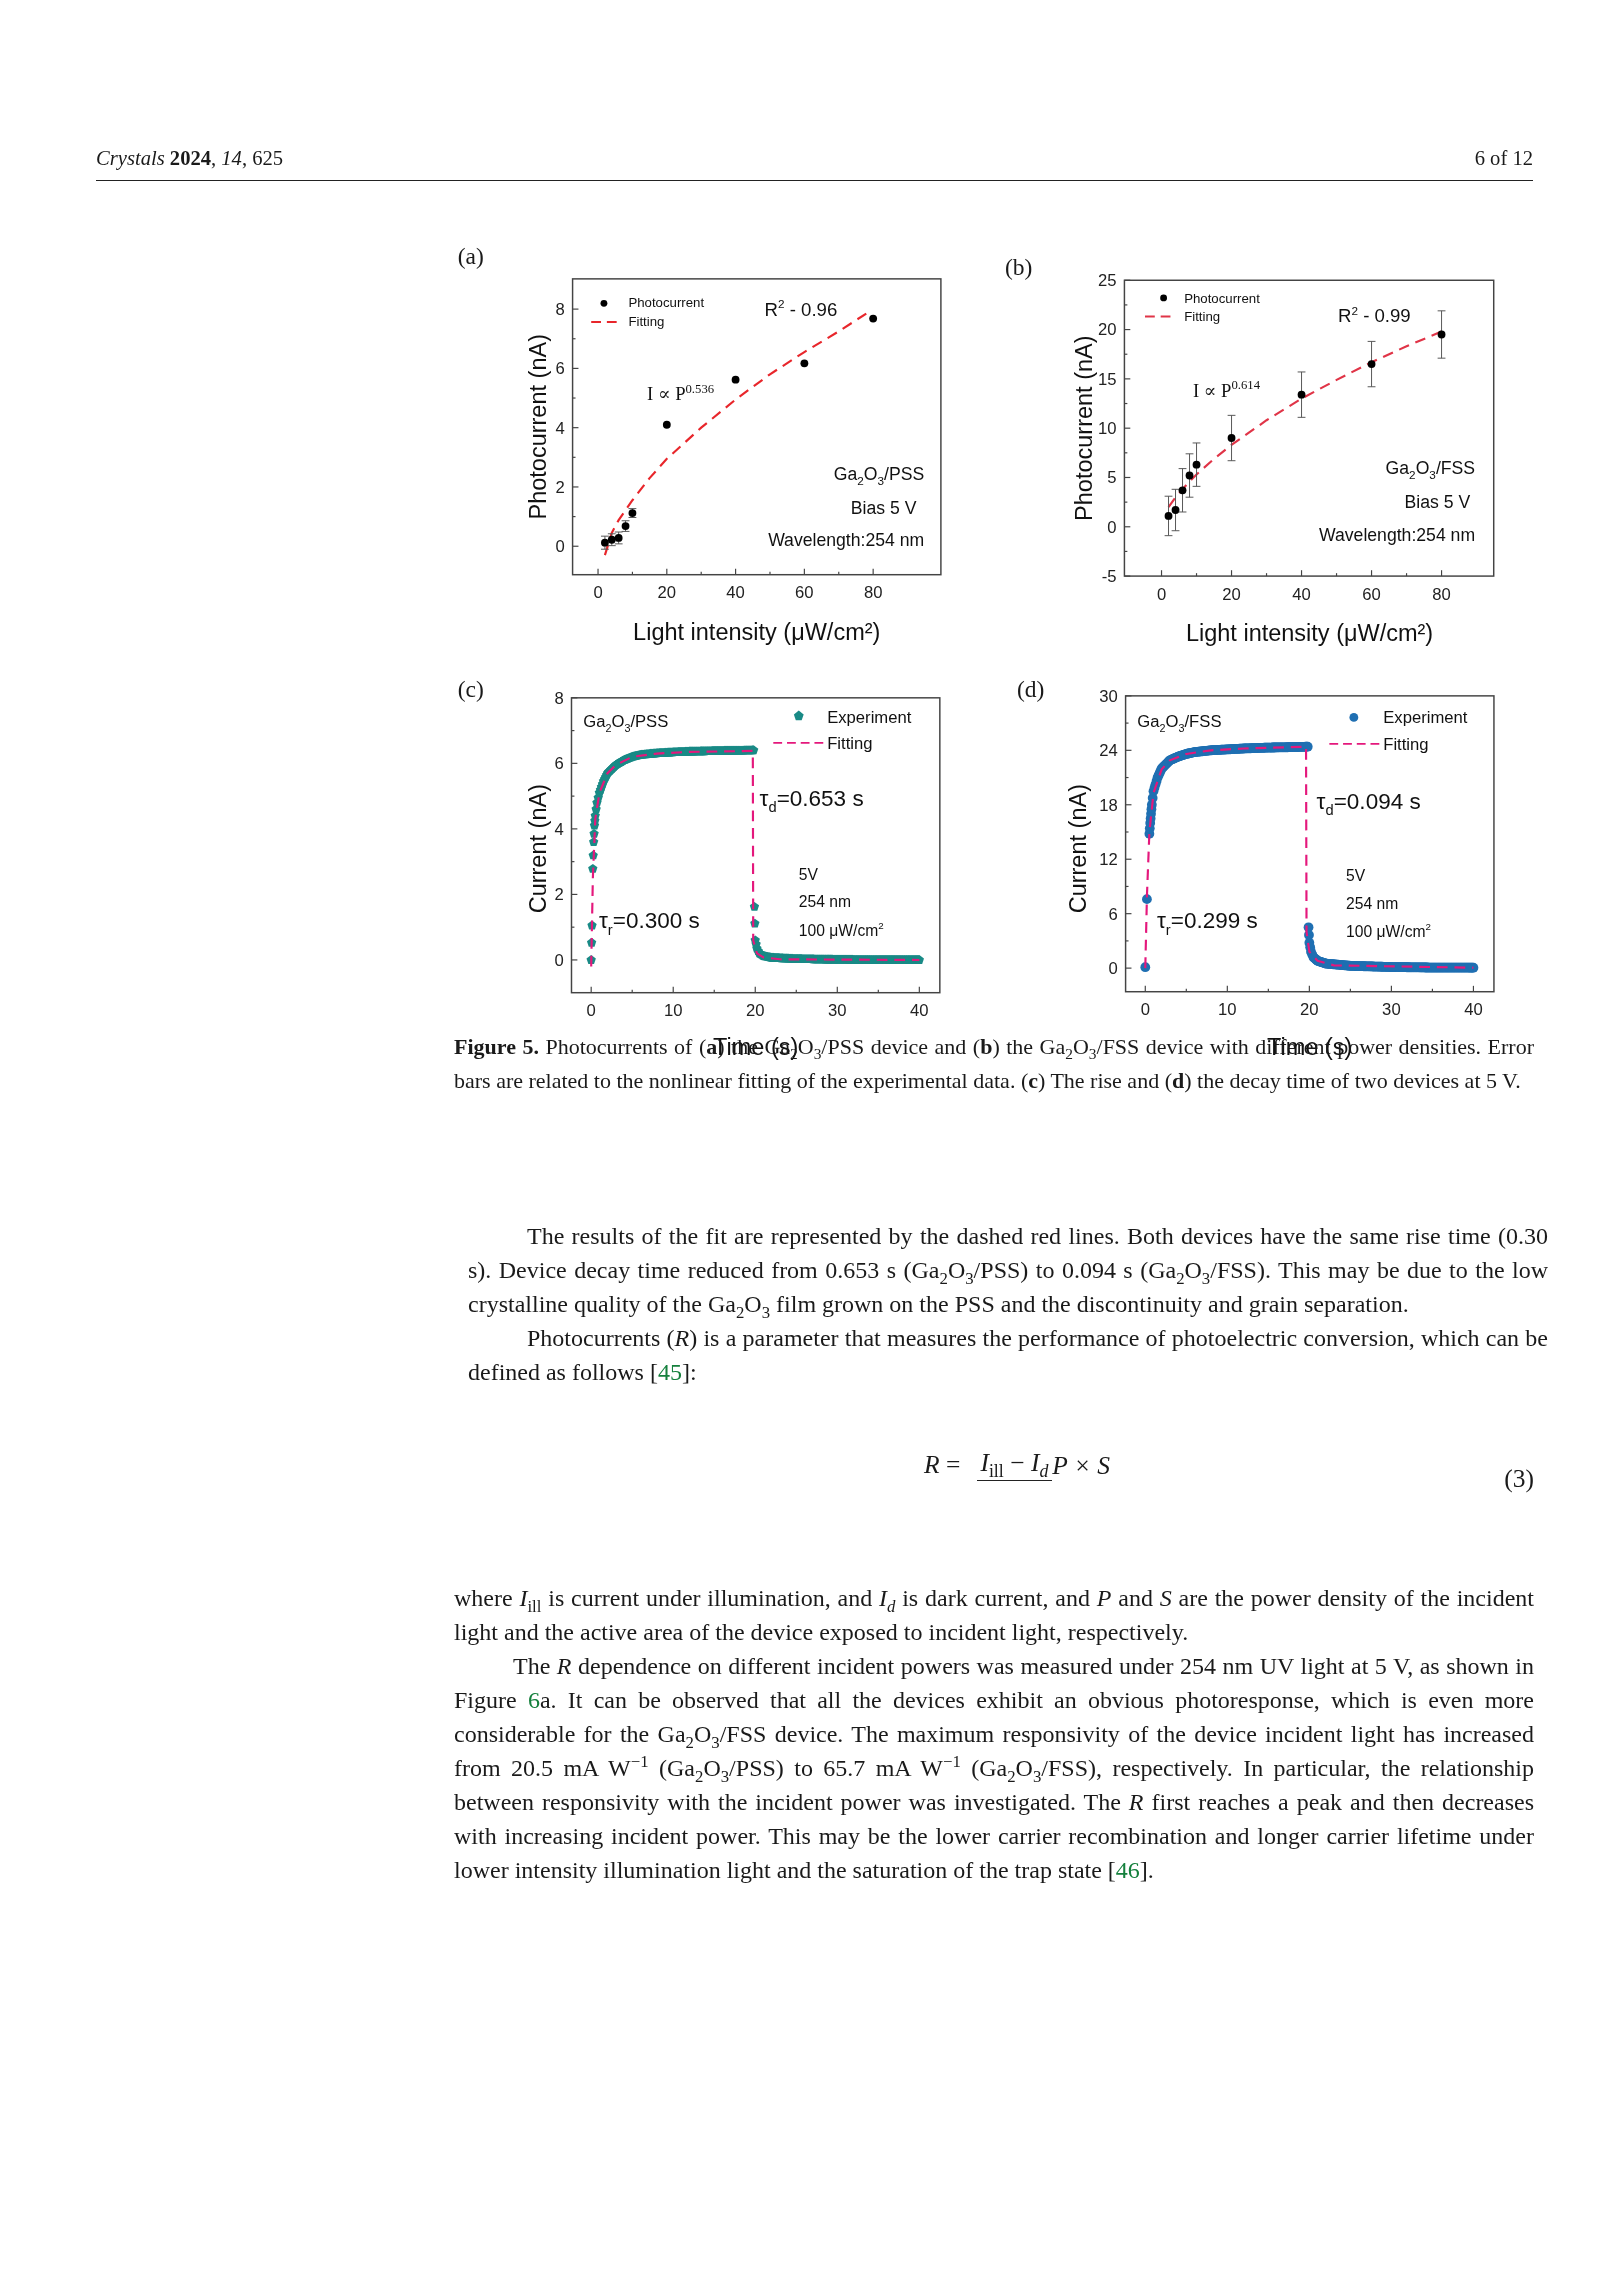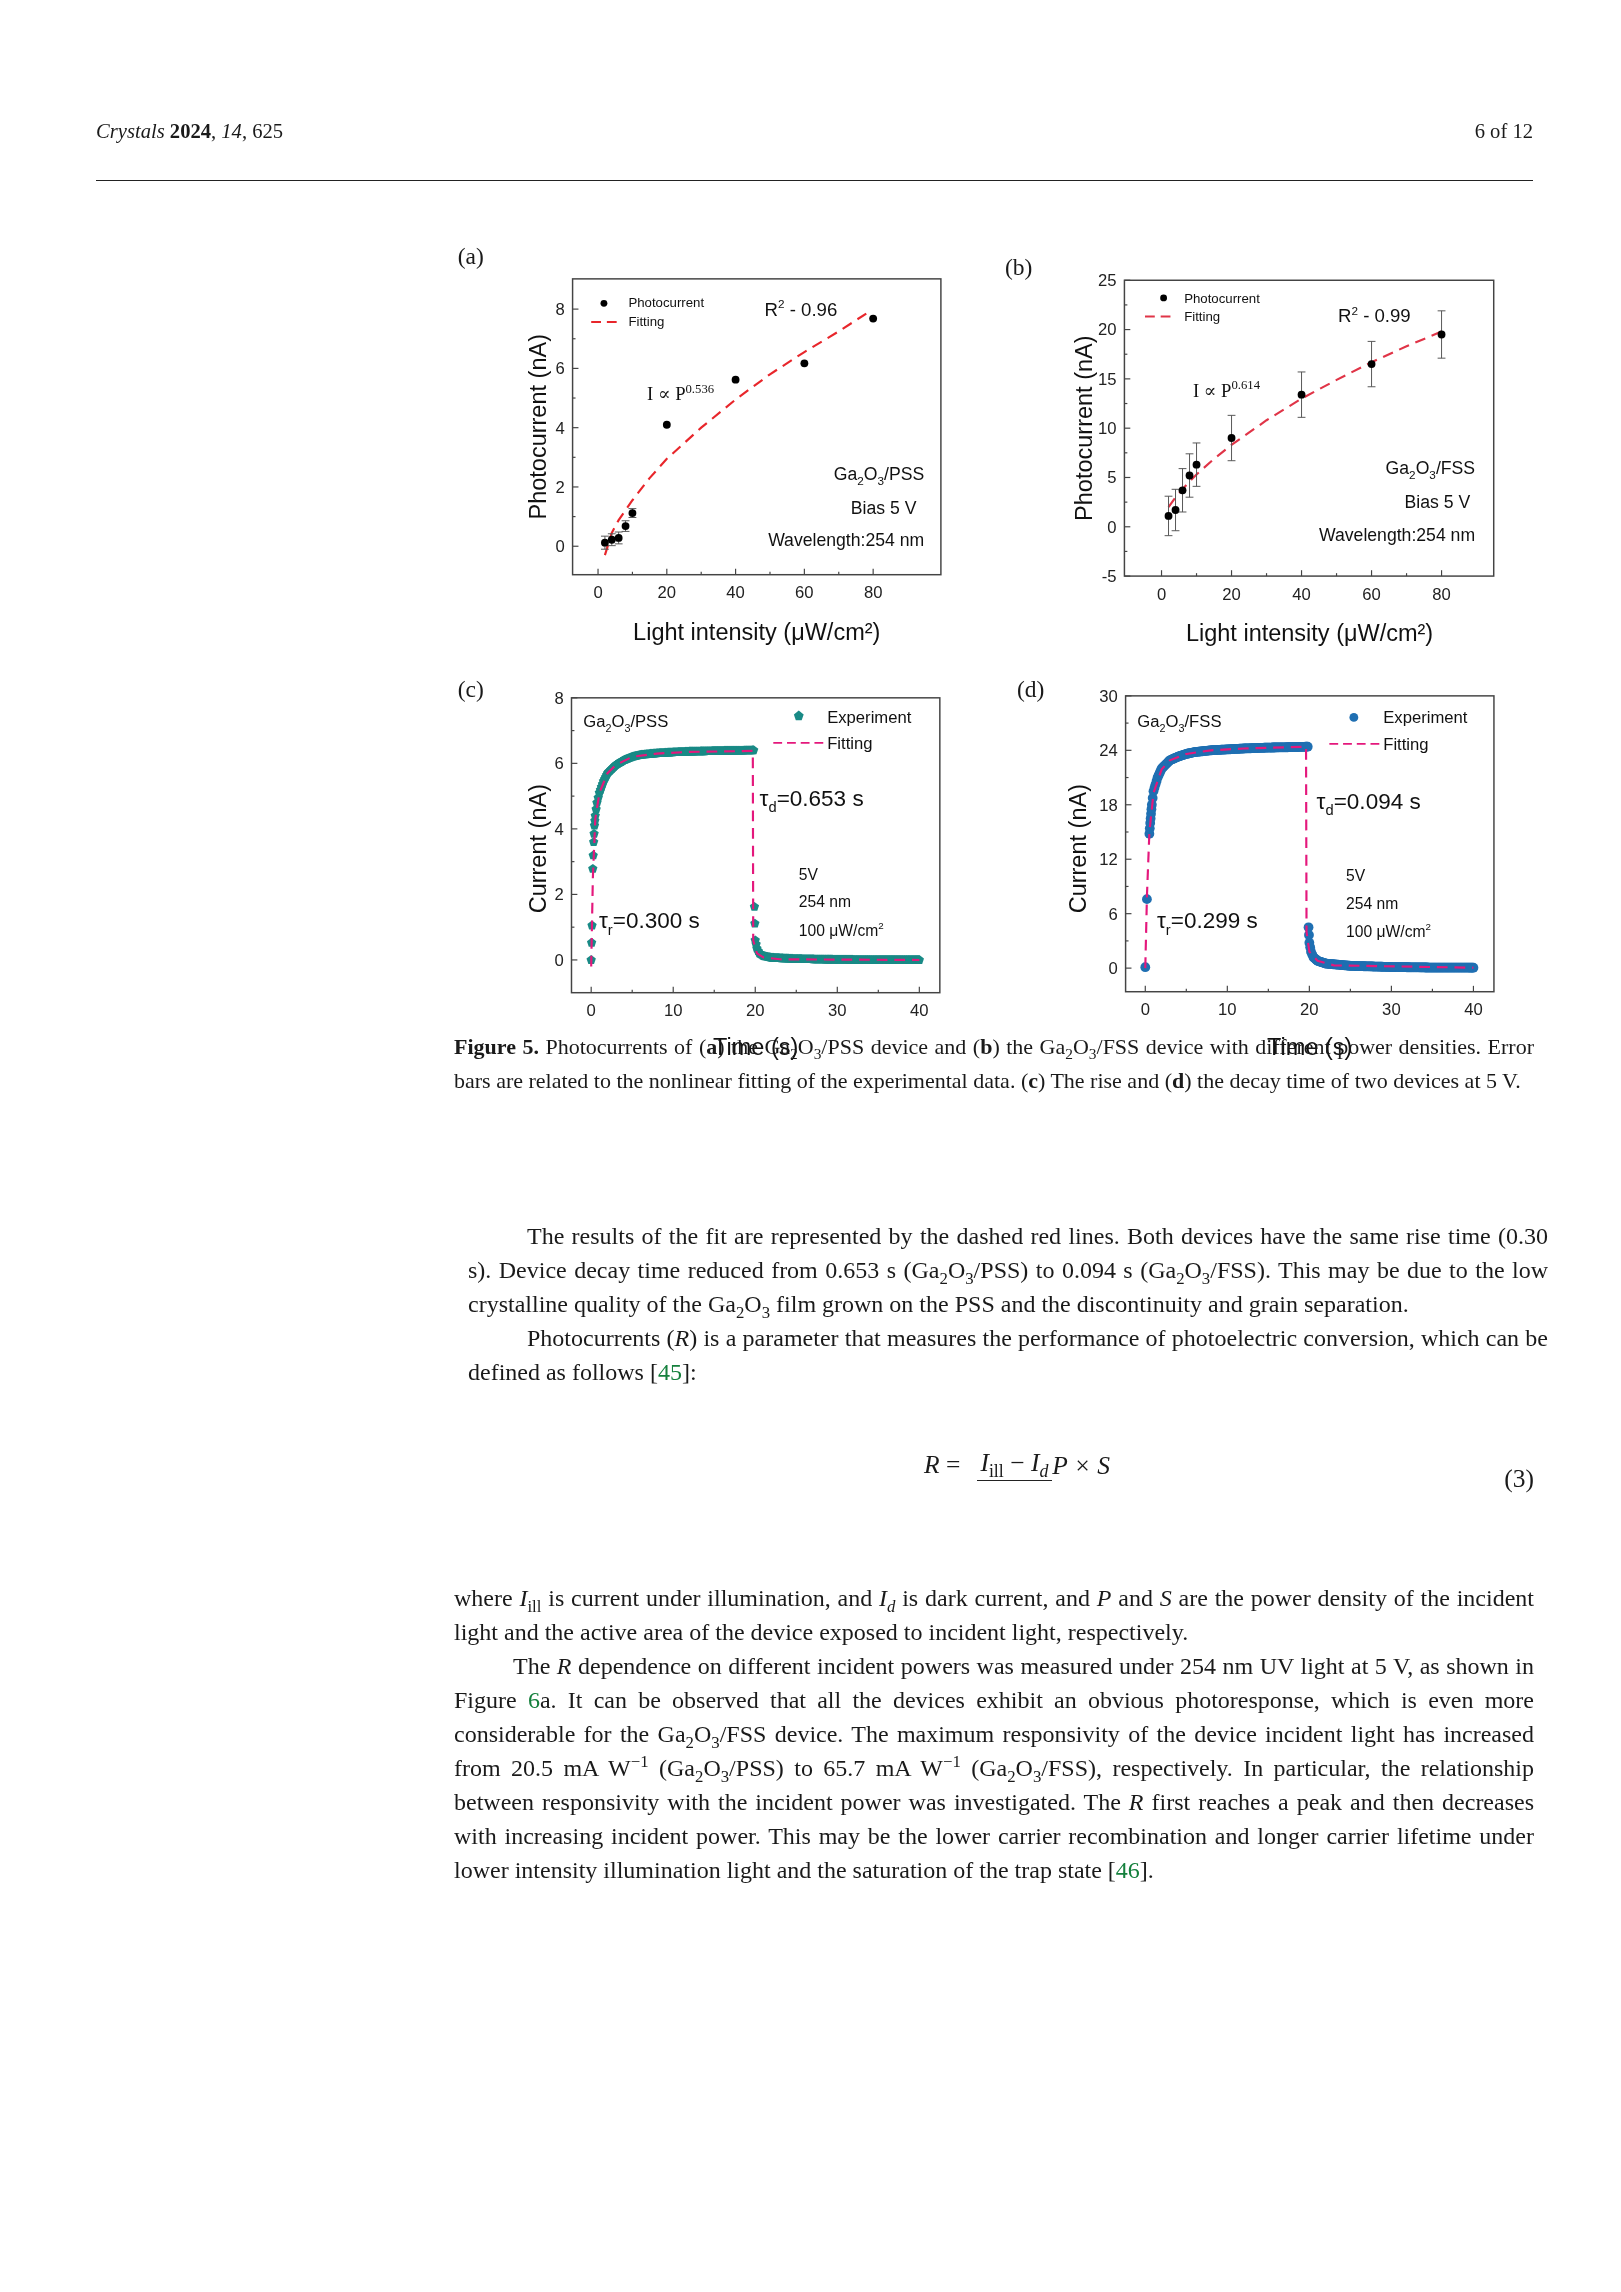--- a/index.html
+++ b/index.html
@@ -1,17 +1,17 @@
 <!DOCTYPE html>
 <html><head>
 <meta charset="utf-8">
 <style>
   html, body { margin: 0; padding: 0; background: #ffffff; }
   body { width: 1621px; height: 2293px; position: relative; font-family: "Liberation Serif", "DejaVu Serif", serif; color: #1a1a1a; overflow: hidden; }
-  .running-head { position: absolute; left: 96px; top: 120px; width: 1437px; height: 29px; font-size: 20.6px; }
+  .running-head { position: absolute; left: 96px; top: 147px; width: 1437px; height: 29px; font-size: 20.6px; }
   .running-head .journal { position: absolute; left: 0; top: 0; }
   .running-head .journal i { font-style: italic; }
   .running-head .journal b { font-weight: bold; }
   .running-head .page-no { position: absolute; right: 0; top: 0; }
   .head-rule { position: absolute; left: 96px; top: 180px; width: 1437px; height: 0; border-top: 1.5px solid #222; }
 
   .figure { position: absolute; left: 446px; top: 225px; width: 1088px; height: 843px; }
   .panel-label { position: absolute; font-size: 23.5px; font-family: "Liberation Serif", serif; }
   svg.chart { position: absolute; left: 0; top: 0; overflow: visible; }
   .sans { font-family: "Liberation Sans", "DejaVu Sans", sans-serif; }

